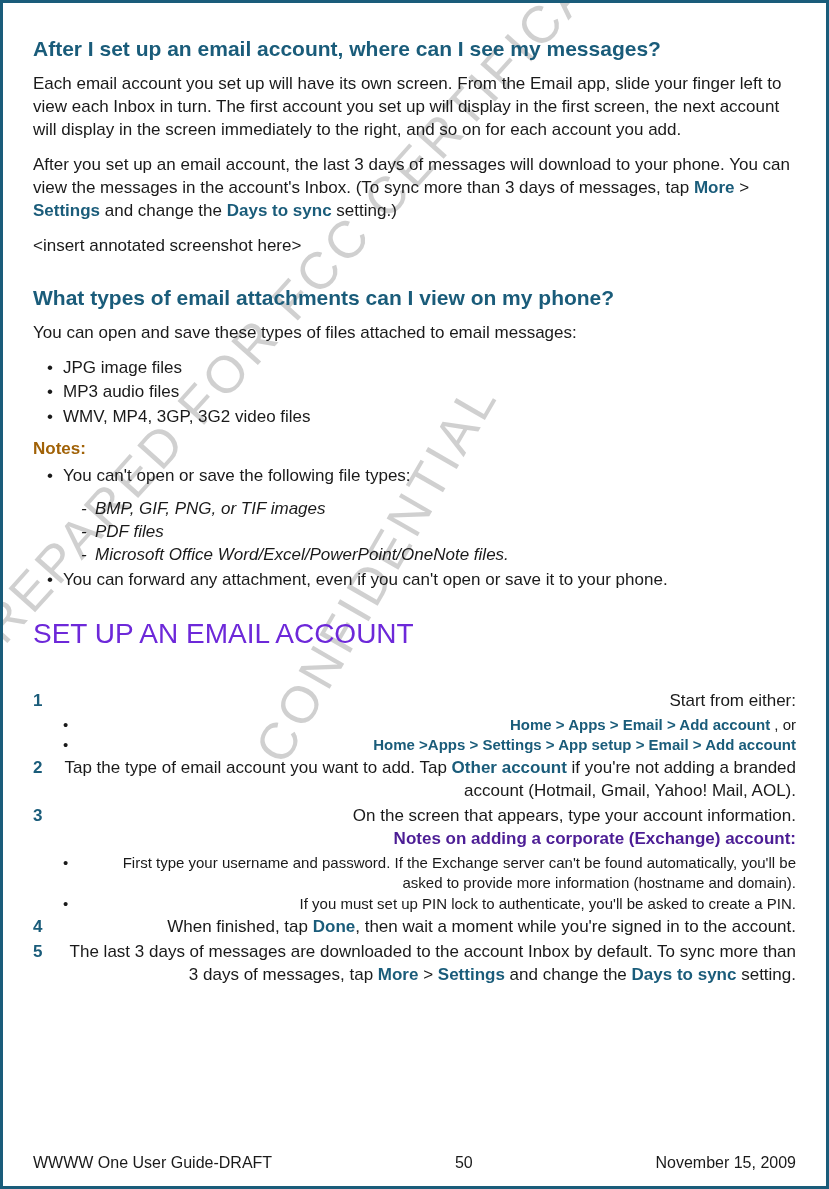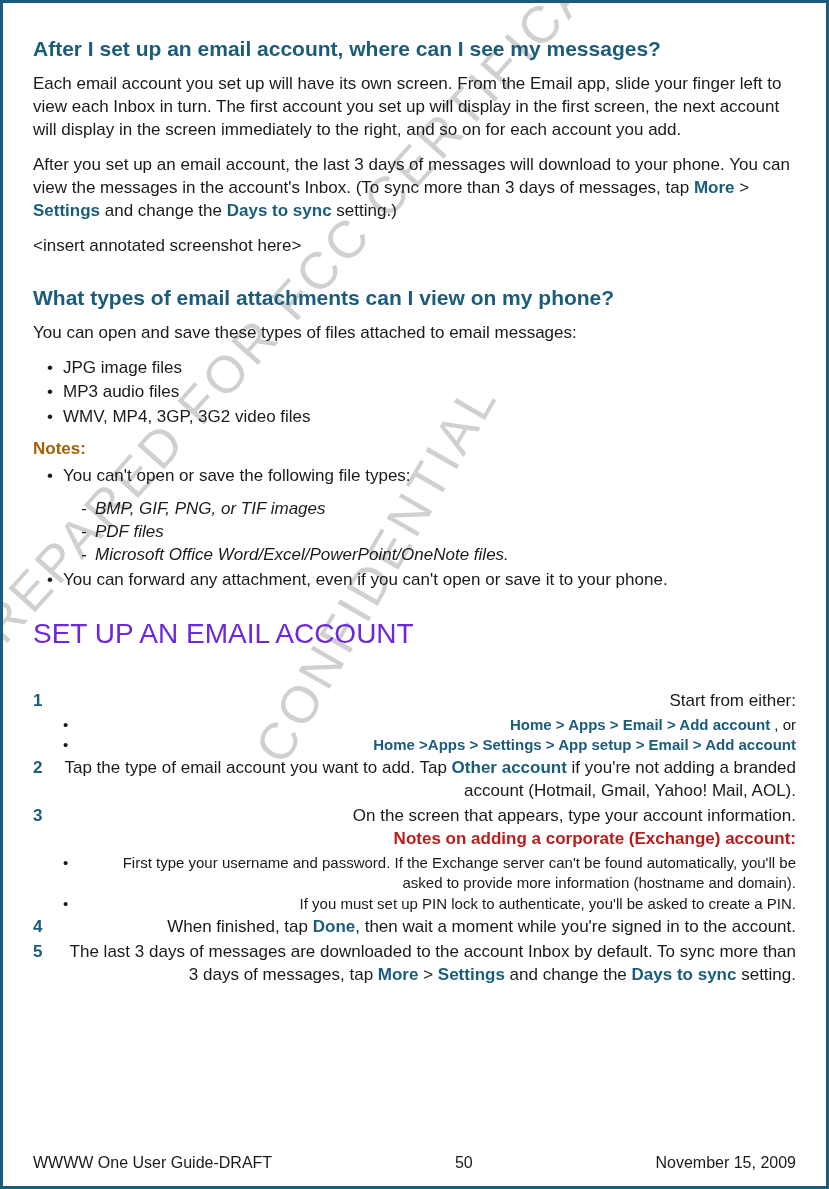--- a/index.html
+++ b/index.html
@@ -122,21 +122,21 @@
     padding-left: 16px;
     font-size: 15px;
     line-height: 1.35;
   }
   ol.steps ul > li::before {
     content: "•";
     position: absolute;
     left: 0;
   }
   .sub-notes {
-    color: #b91c1c;
+    color: #4c1d95;
     font-weight: bold;
   }
   .footer {
     position: absolute;
     bottom: 14px;
     left: 30px;
     right: 30px;
     display: flex;
     justify-content: space-between;
     font-size: 16px;

